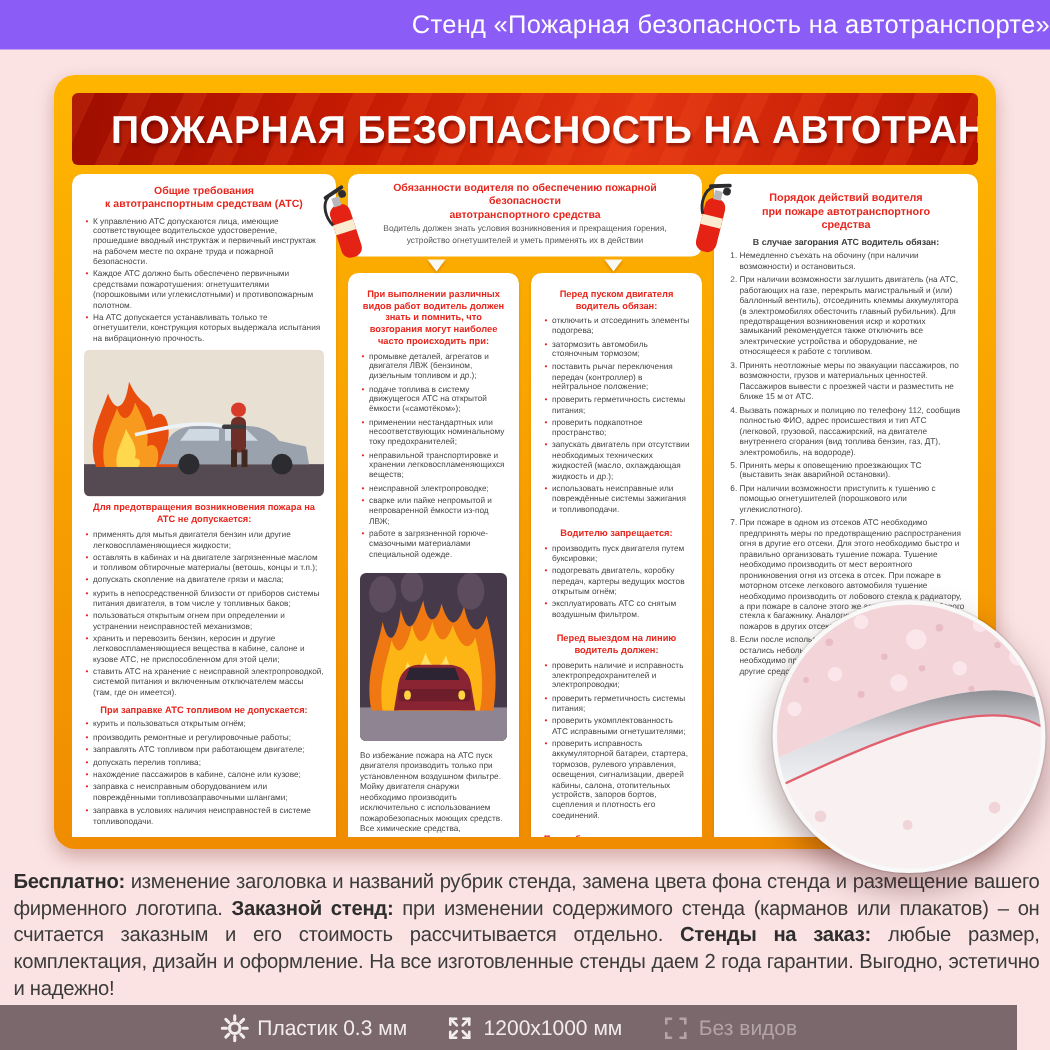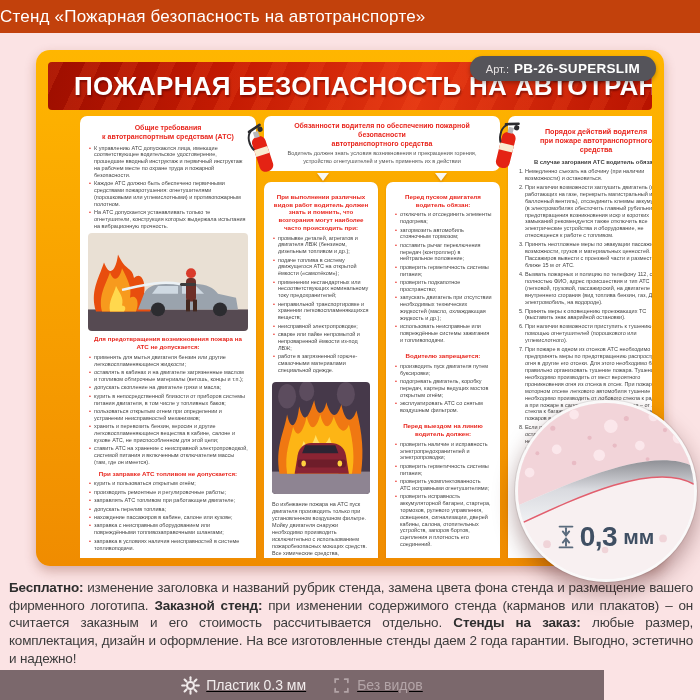--- a/index.html
+++ b/index.html
@@ -1,42 +1,42 @@
 <!DOCTYPE html>
 <html><head>
 <meta charset="utf-8">
 <style>
   * { margin:0; padding:0; box-sizing:border-box; }
   html,body { width:700px; height:700px; }
   body { position:relative; overflow:hidden; background:#fbe3e4; font-family:"Liberation Sans", sans-serif; }
 
   
-  .top-bar { position:absolute; left:0; top:0; width:700px; height:33px; background:#c2410c;
-             display:flex; align-items:center; justify-content:flex-start; }
+  .top-bar { position:absolute; left:0; top:0; width:700px; height:33px; background:#8b5cf6;
+             display:flex; align-items:center; justify-content:flex-end; }
   .top-bar span { color:#fff; font-size:17px; letter-spacing:.2px; }
 
   
   .poster { position:absolute; left:36px; top:50px; width:628px; height:516px;
             background:linear-gradient(180deg,#ffb600 0%,#f79e00 55%,#f08c00 100%);
             border-radius:14px; padding:12px; box-shadow:0 5px 12px rgba(120,40,20,.3); }
   .title-band { height:48px; border-radius:4px; position:relative; overflow:hidden;
             background:linear-gradient(100deg,#9e0e00 0%,#c41a02 30%,#e23410 62%,#b81300 100%); }
   .title-band::after { content:""; position:absolute; inset:0;
             background:repeating-linear-gradient(115deg, rgba(255,90,40,.18) 0 14px, rgba(0,0,0,0) 14px 34px); }
   .title-band h1 { position:relative; z-index:1; color:#fff; font-size:26px; font-weight:bold;
             line-height:48px; padding-left:26px; white-space:nowrap; letter-spacing:.3px;
             text-shadow:1px 2px 2px rgba(80,0,0,.55); }
   .art-badge { position:absolute; top:6px; right:8px; z-index:5; background:#55545a;
             border-radius:16px; padding:5px 16px; display:flex; align-items:baseline; gap:5px;
             box-shadow:0 2px 4px rgba(0,0,0,.3); }
   .art-badge .al { color:#e8e4e4; font-size:11px; }
   .art-badge .ac { color:#fff; font-size:13.5px; font-weight:bold; letter-spacing:.3px; }
 
   .poster-body { display:grid; grid-template-columns:176px 236px 176px; gap:8px;
-            margin-top:6px; height:442px; overflow:hidden;margin-left:32px; }
+            margin-top:6px; height:442px; overflow:hidden; }
   .card { background:#fff; border-radius:7px; padding:7px 8px; box-shadow:0 1px 2px rgba(150,70,0,.25); }
 
   .rh { color:#e8261d; font-weight:bold; text-align:center; font-size:6.2px; line-height:1.25; margin:4px 0 3px; }
   .rh.lg { font-size:7px; margin-top:1px; white-space:pre-line; }
   .bl { list-style:none; font-size:5.5px; line-height:1.24; color:#454545; margin-bottom:3px; }
   .bl li { position:relative; padding-left:6px; margin-bottom:1.6px; }
   .bl li::before { content:"\2022"; position:absolute; left:1px; color:#e8261d; }
   .nl { font-size:5.5px; line-height:1.26; color:#454545; padding-left:9px; }
   .nl li { margin-bottom:2px; }
   .para { font-size:5.5px; line-height:1.28; color:#454545; margin:3px 0; }
@@ -72,42 +72,38 @@
             justify-content:center; gap:6px; z-index:2; }
   .mag-label .val { color:#3f4f63; font-weight:bold; font-size:28px; letter-spacing:-.5px; }
   .mag-label .unit { color:#3f4f63; font-weight:bold; font-size:21px; }
 
   
   .descr { position:absolute; left:9px; top:579px; width:684px; height:89px; overflow:hidden;
            font-size:13.5px; line-height:1.31; color:#3c3c3c; text-align:justify; letter-spacing:-.2px; }
   .descr b { color:#2e2e2e;margin-top:44px; }
 
   
-  .footer { position:absolute; left:0; bottom:0; width:604px; height:30px; background:#7b686c;
-            display:flex; align-items:center; justify-content:center; gap:26px;text-decoration:underline; }
+  .footer { position:absolute; left:0; bottom:0; width:678px; height:30px; background:#7b686c;
+            display:flex; align-items:center; justify-content:center; gap:26px; }
   .f-item { display:flex; align-items:center; gap:6px; }
   .f-item.bright { color:#f2ecec; }
   .f-item.dim { color:#b3a4a7; }
   .f-item .lbl { font-size:14px; }
   .f-item svg { display:block; }
 </style>
 </head>
 <body>
 
 <div class="top-bar">
   <span>Стенд «Пожарная безопасность на автотранспорте»</span>
 </div>
 
 <div class="poster">
   <div class="title-band">
     <h1>ПОЖАРНАЯ БЕЗОПАСНОСТЬ НА АВТОТРАНСПОРТЕ</h1>
-  </div>
-  <div class="art-badge">
-    <span class="al">Арт.:</span>
-    <span class="ac">РВ-26-SUPERSLIM</span>
   </div>
 
   <div class="poster-body">
 
     <div class="card">
       <h3 class="rh lg">Общие требования
 к автотранспортным средствам (АТС)</h3>
       <ul class="bl">
           <li>К управлению АТС допускаются лица, имеющие соответствующее водительское удостоверение, прошедшие вводный инструктаж и первичный инструктаж на рабочем месте по охране труда и пожарной безопасности.</li>
           <li>Каждое АТС должно быть обеспечено первичными средствами пожаротушения: огнетушителями (порошковыми или углекислотными) и противопожарным полотном.</li>
@@ -306,34 +302,20 @@
         <circle cx="134" cy="58" r="2"></circle>
     </g>
     <path d="M0,106 C60,80 140,44 182,66 L182,84 C140,60 60,98 0,126 Z" fill="url(#foldg)"></path>
     <path d="M0,126 C60,98 140,60 182,84" fill="none" stroke="#e25f6e" stroke-width="1.6"></path>
     <g fill="#eecdd3" opacity="0.8">
       <circle cx="30" cy="146" r="4"></circle>
         <circle cx="90" cy="152" r="3.4"></circle>
         <circle cx="150" cy="140" r="4"></circle>
     </g>
   </svg>
-  <div class="mag-label">
-    <svg width="16" height="26" viewBox="0 0 20 30">
-      <g stroke="#5a6b7d" stroke-width="2.4" fill="none" stroke-linecap="round">
-        <line x1="2" y1="2" x2="18" y2="2"></line>
-          <line x1="2" y1="28" x2="18" y2="28"></line>
-        <line x1="10" y1="4" x2="10" y2="11"></line>
-          <path d="M6,8 L10,13 L14,8"></path>
-        <line x1="10" y1="26" x2="10" y2="19"></line>
-          <path d="M6,22 L10,17 L14,22"></path>
-      </g>
-    </svg>
-    <span class="val">0,3</span>
-    <span class="unit">мм</span>
-  </div>
 </div>
 
 <div class="descr">
   <b>Бесплатно:</b><span> изменение заголовка и названий рубрик стенда, замена цвета фона стенда и размещение вашего фирменного логотипа. </span><b>Заказной стенд:</b><span> при изменении содержимого стенда (карманов или плакатов) – он считается заказным и его стоимость рассчитывается отдельно. </span><b>Стенды на заказ:</b><span> любые размер, комплектация, дизайн и оформление. На все изготовленные стенды даем 2 года гарантии. Выгодно, эстетично и надежно!</span>
 </div>
 
 <div class="footer">
   <div class="f-item bright">
     <svg width="19" height="19" viewBox="0 0 24 24">
       <circle cx="12" cy="12" r="4.4" fill="none" stroke="currentColor" stroke-width="2.6"></circle>
@@ -343,20 +325,33 @@
         <line x1="1.5" y1="12" x2="5" y2="12"></line>
           <line x1="19" y1="12" x2="22.5" y2="12"></line>
         <line x1="4.5" y1="4.5" x2="7" y2="7"></line>
           <line x1="17" y1="17" x2="19.5" y2="19.5"></line>
         <line x1="19.5" y1="4.5" x2="17" y2="7"></line>
           <line x1="7" y1="17" x2="4.5" y2="19.5"></line>
       </g>
     </svg>
     <span class="lbl">Пластик 0.3 мм</span>
   </div>
+  <div class="f-item bright">
+    <svg width="19" height="19" viewBox="0 0 24 24" fill="none" stroke="currentColor" stroke-width="2.2" stroke-linecap="round" stroke-linejoin="round">
+      <path d="M9,4 H4 V9"></path>
+        <path d="M4,4 L9.5,9.5"></path>
+      <path d="M15,4 H20 V9"></path>
+        <path d="M20,4 L14.5,9.5"></path>
+      <path d="M4,15 V20 H9"></path>
+        <path d="M4,20 L9.5,14.5"></path>
+      <path d="M20,15 V20 H15"></path>
+        <path d="M20,20 L14.5,14.5"></path>
+    </svg>
+    <span class="lbl">1200x1000 мм</span>
+  </div>
   <div class="f-item dim">
     <svg width="19" height="19" viewBox="0 0 24 24" fill="none" stroke="currentColor" stroke-width="2.2" stroke-linecap="round">
       <path d="M4,8 V4 H8"></path>
         <path d="M16,4 H20 V8"></path>
         <path d="M20,16 V20 H16"></path>
         <path d="M8,20 H4 V16"></path>
     </svg>
     <span class="lbl">Без видов</span>
   </div>
 </div>

